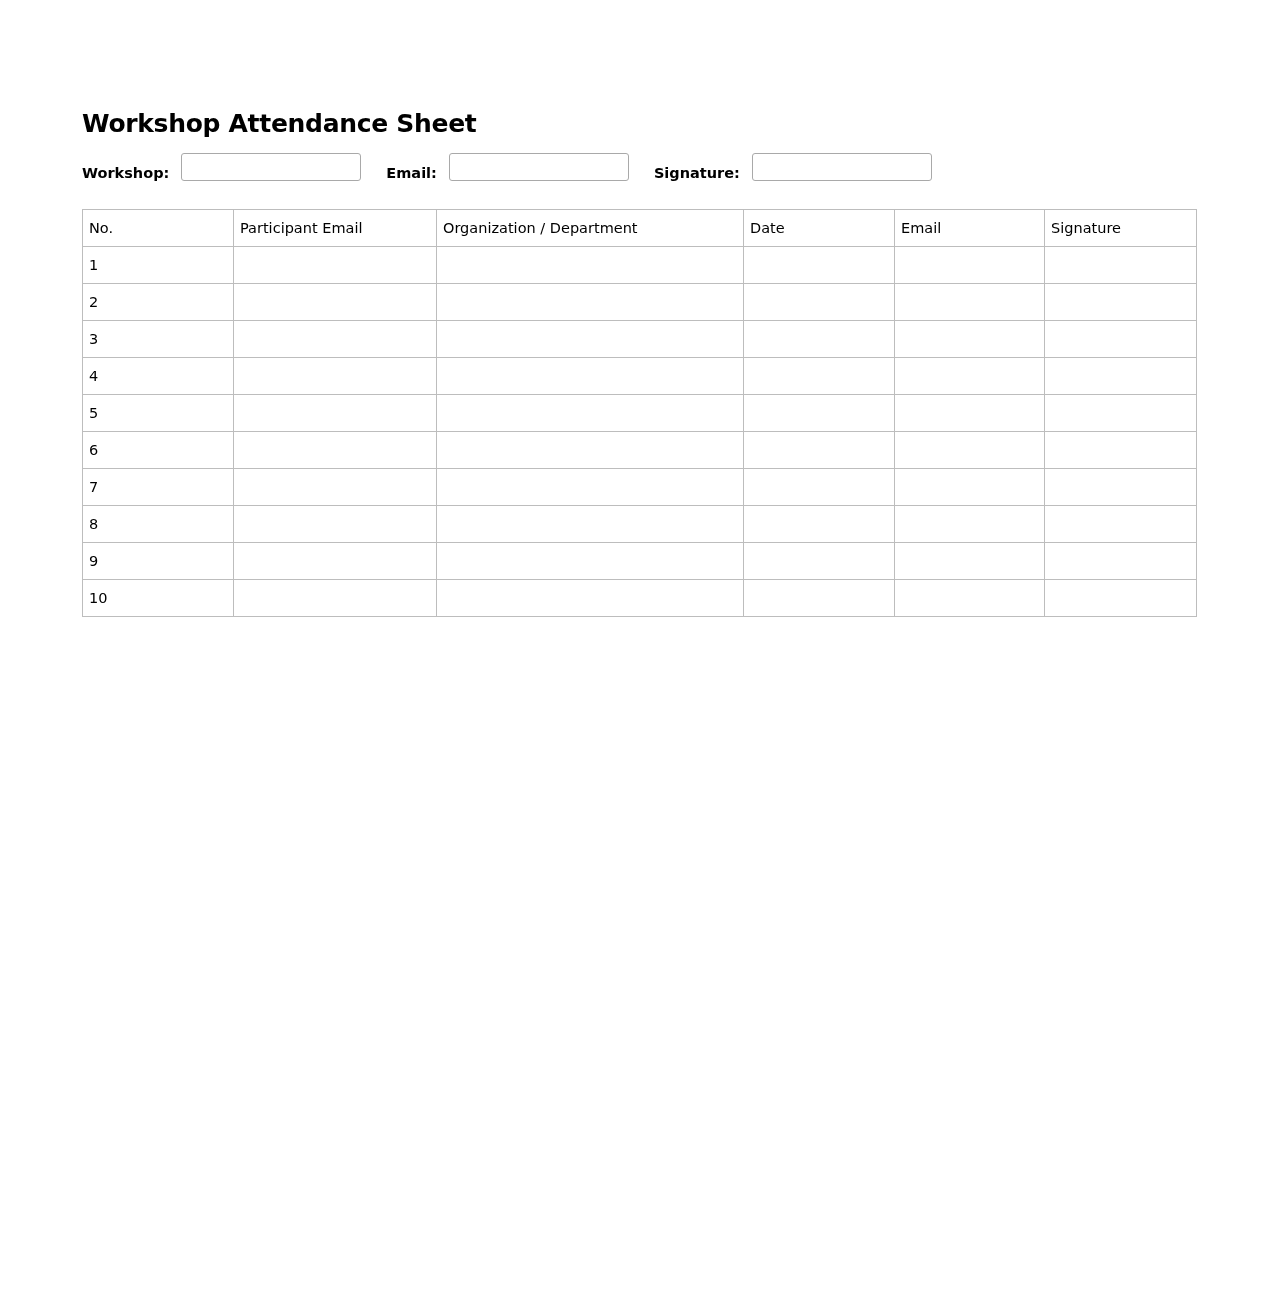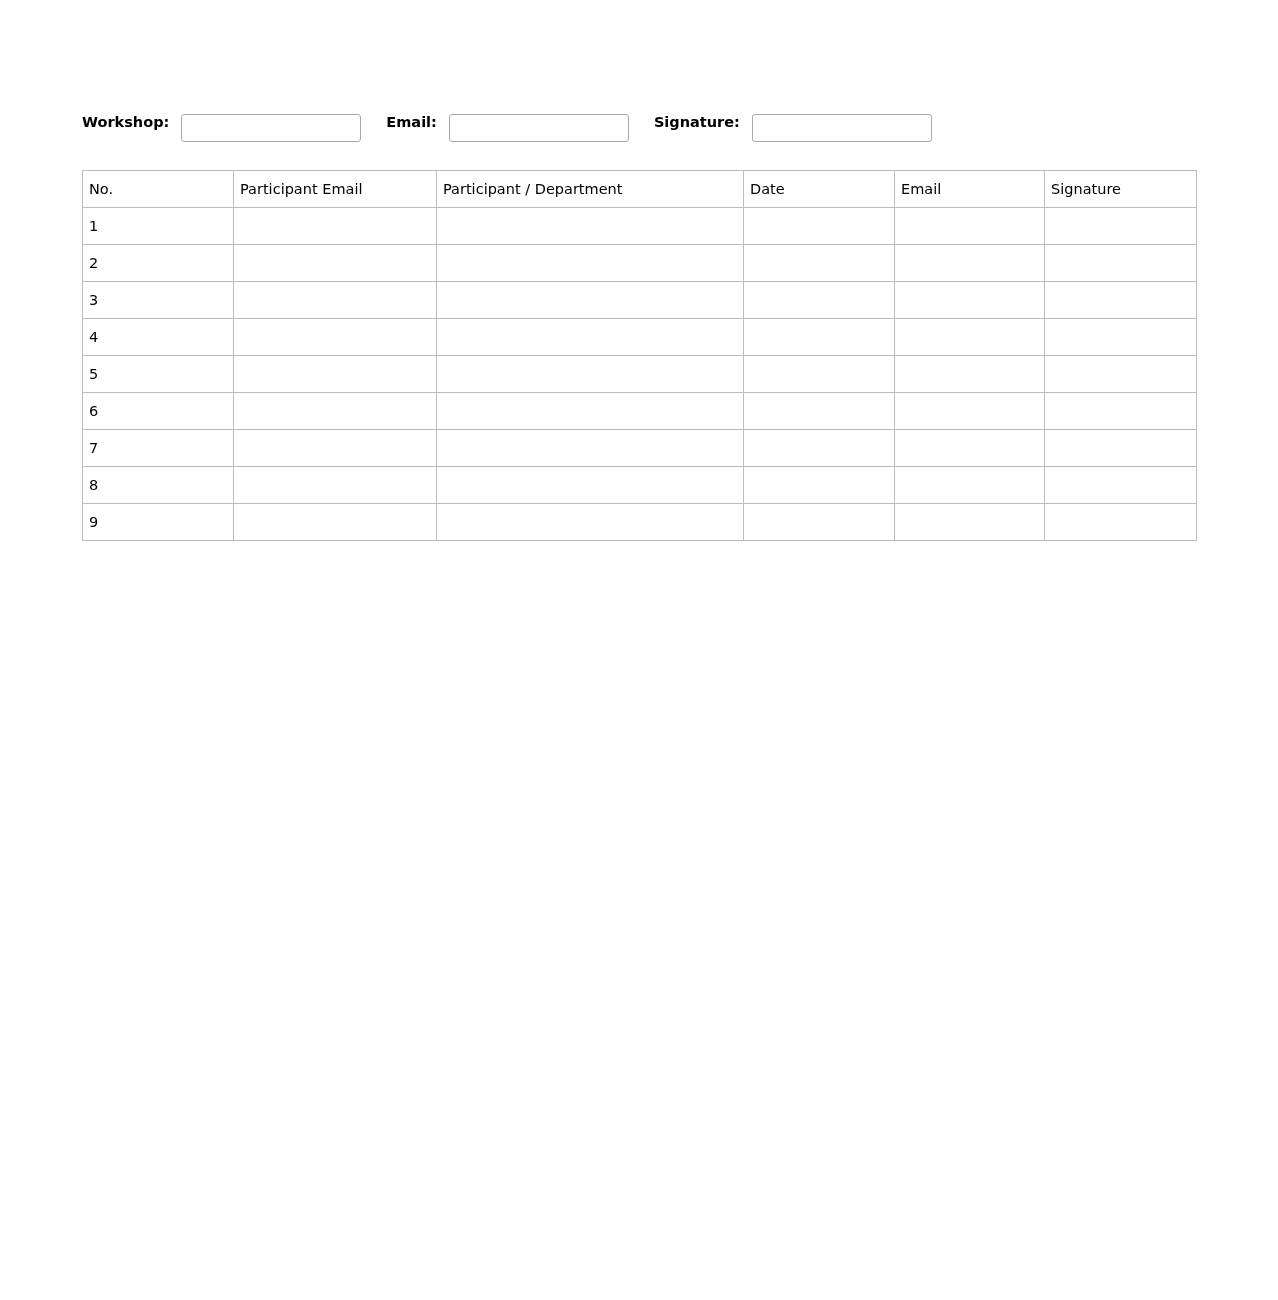--- a/index.html
+++ b/index.html
@@ -6,21 +6,21 @@
     body {
       width: 1278px; height: 1300px;
       font-family: "DejaVu Sans", sans-serif;
       color: #000;
     }
     .page { position: absolute; left: 82px; top: 108px; width: 1114px; }
     h1 {
       margin: 0; font-size: 25px; font-weight: bold; line-height: 32px;
       letter-spacing: -0.3px;
     }
-    .meta { display: flex; align-items: flex-start; margin-top: 6px; height: 28px; }
+    .meta { display: flex; align-items: flex-end; margin-top: 13px; height: 28px; }
     .meta label { font-size: 14.5px; font-weight: bold; margin-right: 12px; }
     .meta input {
       width: 180px; height: 28px; box-sizing: border-box;
       border: 1px solid #a9a9a9; border-radius: 3px; margin-right: 25px;
       font-family: "DejaVu Sans", sans-serif; font-size: 14px; padding: 2px 6px;
     }
     table {
       margin-top: 28px; width: 1114px; border-collapse: collapse;
       table-layout: fixed; font-size: 14.5px;
     }
@@ -28,20 +28,21 @@
       border: 1px solid #bdbdbd; height: 37px; padding: 0 6px;
       text-align: left; vertical-align: middle; box-sizing: border-box;
     }
     th { font-weight: normal; }
     td { font-weight: normal; }
   </style>
 </head>
 <body>
 
 <div class="page">
+  <h1>Workshop Attendance Sheet</h1>
 
   <div class="meta">
     <label>Workshop:</label>
     <input type="text" value="" style="">
     <label>Email:</label>
     <input type="text" value="" style="">
     <label>Signature:</label>
     <input type="text" value="" style="">
   </div>
 
@@ -51,21 +52,21 @@
         <col style="width:203px">
         <col style="width:307px">
       <col style="width:151px">
         <col style="width:150px">
         <col style="width:152px">
     </colgroup>
     <thead>
       <tr>
         <th>No.</th>
         <th>Participant Email</th>
-        <th>Participant / Department</th>
+        <th>Organization / Department</th>
         <th>Date</th>
         <th>Email</th>
         <th>Signature</th>
       </tr>
     </thead>
     <tbody id="tbody">
         <tr>
           <td>1</td>
           <td></td>
           <td></td>
@@ -130,15 +131,23 @@
           <td></td>
         </tr>
         <tr>
           <td>9</td>
           <td></td>
           <td></td>
           <td></td>
           <td></td>
           <td></td>
         </tr>
+        <tr>
+          <td>10</td>
+          <td></td>
+          <td></td>
+          <td></td>
+          <td></td>
+          <td></td>
+        </tr>
       </tbody>
   </table>
 </div>
 
 </body></html>

